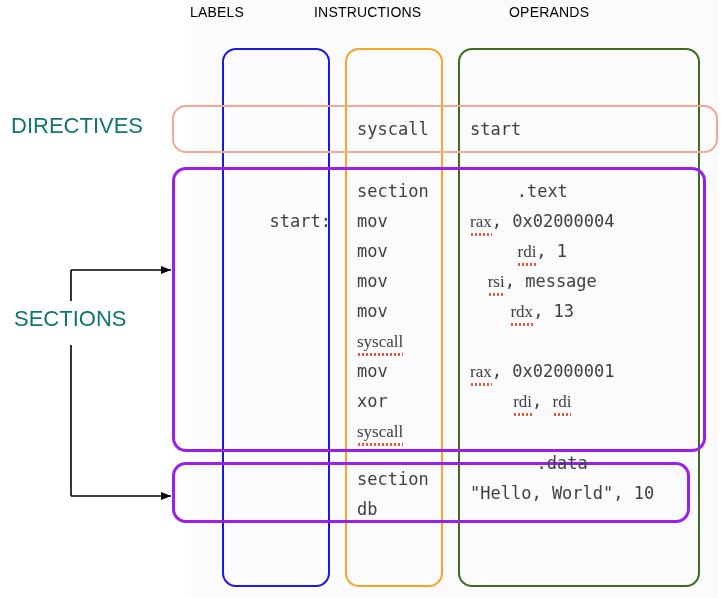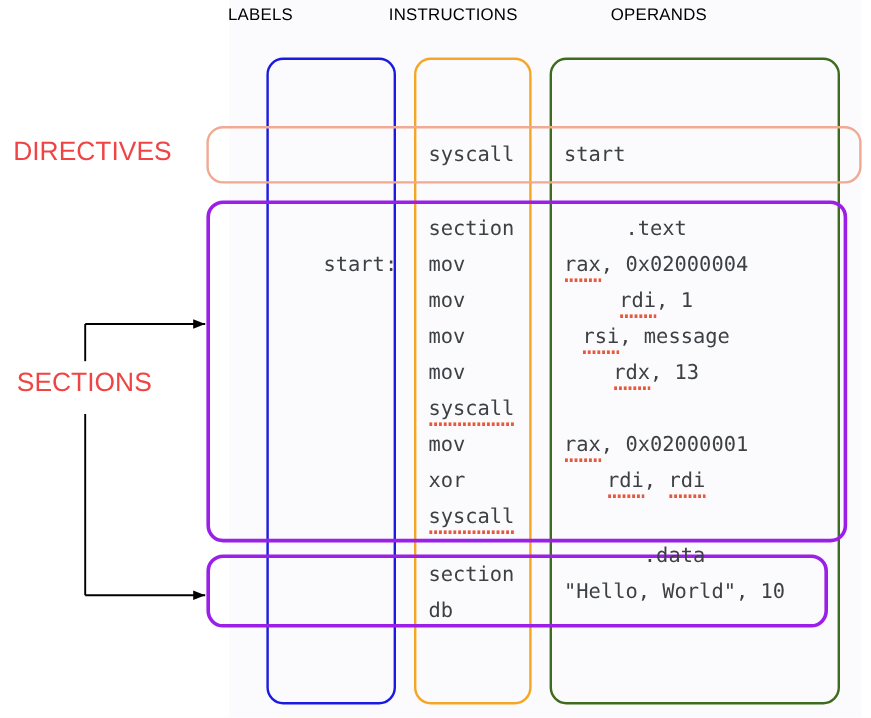--- a/index.html
+++ b/index.html
@@ -16,26 +16,26 @@
     position:absolute;left:191px;top:0;width:527px;height:598px;
     background:#fbfafc;
   }
 
   
   .col-head{
     position:absolute;top:4px;
     font-size:14px;color:#000;letter-spacing:.2px;white-space:nowrap;
   }
   #head-labels{left:190px;}
-  #head-instructions{left:324px;text-align:right;}
+  #head-instructions{left:314px;text-align:right;}
   #head-operands{left:509px;}
 
   
   .side-label{
-    position:absolute;font-size:22px;color:#ef4444;white-space:nowrap;
+    position:absolute;font-size:22px;color:#0f766e;white-space:nowrap;
   }
   #label-directives{left:11px;top:113px;}
   #label-sections{left:14px;top:306px;}
 
   
   .colbox{
     position:absolute;border-style:solid;border-width:2px;
     border-radius:14px;background:transparent;box-sizing:border-box;
   }
   #colbox-labels      {left:222px;top:48px;width:108px;height:539px;border-color:#1a1ae0;}
@@ -56,21 +56,21 @@
 
   
   .code{
     position:absolute;
     font-family:"DejaVu Sans Mono","Liberation Mono",monospace;
     font-size:17px;color:#3d4145;white-space:pre;line-height:30px;
   }
   .codeblock{position:absolute;}
   .row{height:30px;line-height:30px;white-space:pre;}
   .ul-squiggle{
-    position:relative;display:inline-block;
+    position:relative;display:inline-block;font-family:Liberation Serif, serif;
   }
   .ul-squiggle::after{
     content:"";position:absolute;left:0;right:0;bottom:1px;height:3px;
     background-image:radial-gradient(circle closest-side,#e8593c 99%,transparent 100%);
     background-size:4px 3px;background-repeat:repeat-x;
     background-position:0 100%;
   }
 
   
   .c-labels      {left:237px;text-align:left;}

